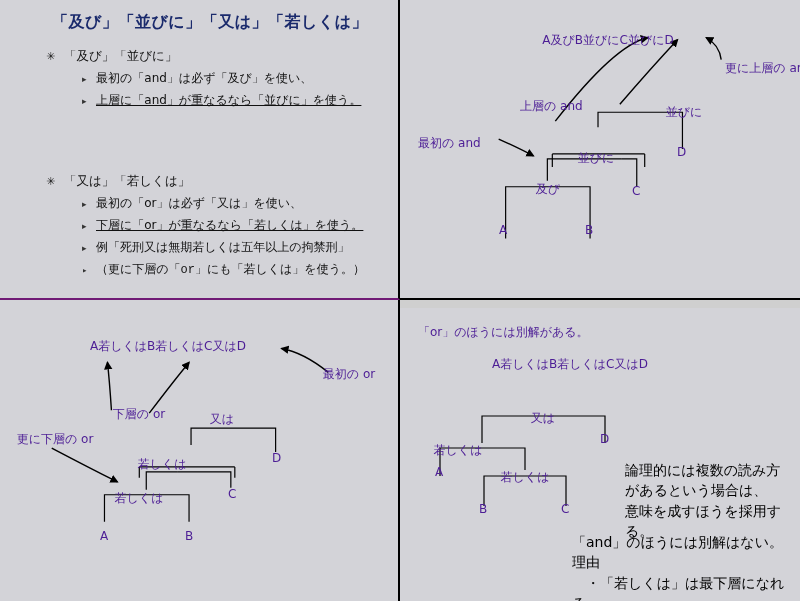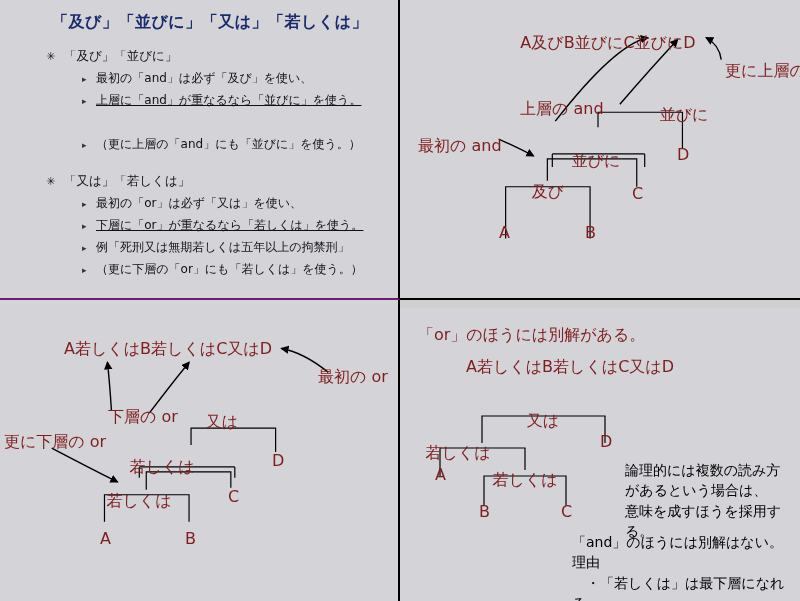--- a/index.html
+++ b/index.html
@@ -55,22 +55,22 @@
   .bullet-l2 .mk {
     display: inline-block;
     width: 14px;
     color: #333;
     font-size: 9px;
   }
   .ul { text-decoration: underline; }
 
   .lbl {
     position: absolute;
-    font-size: 16px;
-    color: #7f1d1d;
+    font-size: 12px;
+    color: #4c1d95;
     white-space: nowrap;
     line-height: 1.15;
   }
   .lbl.center { text-align: center; }
 
   svg.overlay {
     position: absolute;
     left: 0;
     top: 0;
     width: 100%;
@@ -93,37 +93,34 @@
 
   <div class="bullet-l1" style="left:46px; top:48px;">
     <span class="mk">✳</span><span>「及び」「並びに」</span>
   </div>
   <div class="bullet-l2" style="left:82px; top:92px;">
     <span class="mk">▸</span><span class="ul">上層に「and」が重なるなら「並びに」を使う。</span>
   </div>
   <div class="bullet-l2" style="left:82px; top:70px;">
     <span class="mk">▸</span><span>最初の「and」は必ず「及び」を使い、</span>
   </div>
-  <div class="bullet-l2" style="left:82px; top:136px;">
-    <span class="mk">▸</span><span>（更に上層の「and」にも「並びに」を使う。）</span>
-  </div>
 
   <div class="bullet-l1" style="left:46px; top:173px;">
     <span class="mk">✳</span><span>「又は」「若しくは」</span>
   </div>
   <div class="bullet-l2" style="left:82px; top:195px;">
     <span class="mk">▸</span><span>最初の「or」は必ず「又は」を使い、</span>
   </div>
   <div class="bullet-l2" style="left:82px; top:217px;">
     <span class="mk">▸</span><span class="ul">下層に「or」が重なるなら「若しくは」を使う。</span>
   </div>
   <div class="bullet-l2" style="left:82px; top:239px;">
     <span class="mk">▸</span><span>例「死刑又は無期若しくは五年以上の拘禁刑」</span>
   </div>
-  <div class="bullet-l2" style="left:82px; top:261px;">
+  <div class="bullet-l2" style="left:82px; top:261px;font-family:Liberation Mono, monospace;">
     <span class="mk">▸</span><span>（更に下層の「or」にも「若しくは」を使う。）</span>
   </div>
 </div>
 
 <div class="slide q2">
   <svg class="overlay" viewBox="0 0 400 300">
     <defs>
       <marker id="ah1" markerWidth="7" markerHeight="7" refX="5" refY="3" orient="auto">
         <path d="M0,0 L6,3 L0,6 z" fill="#000"></path>
       </marker>

